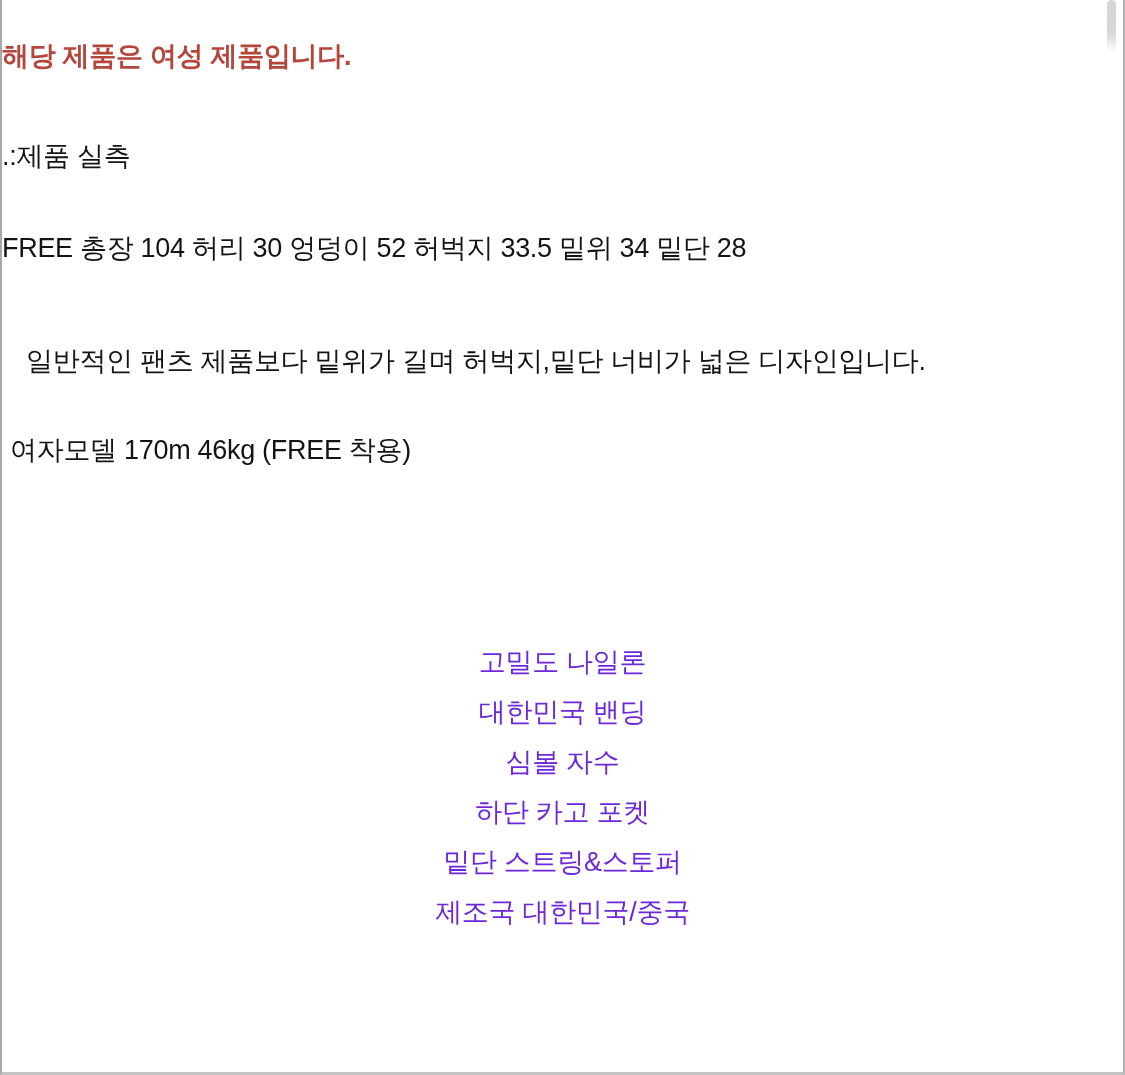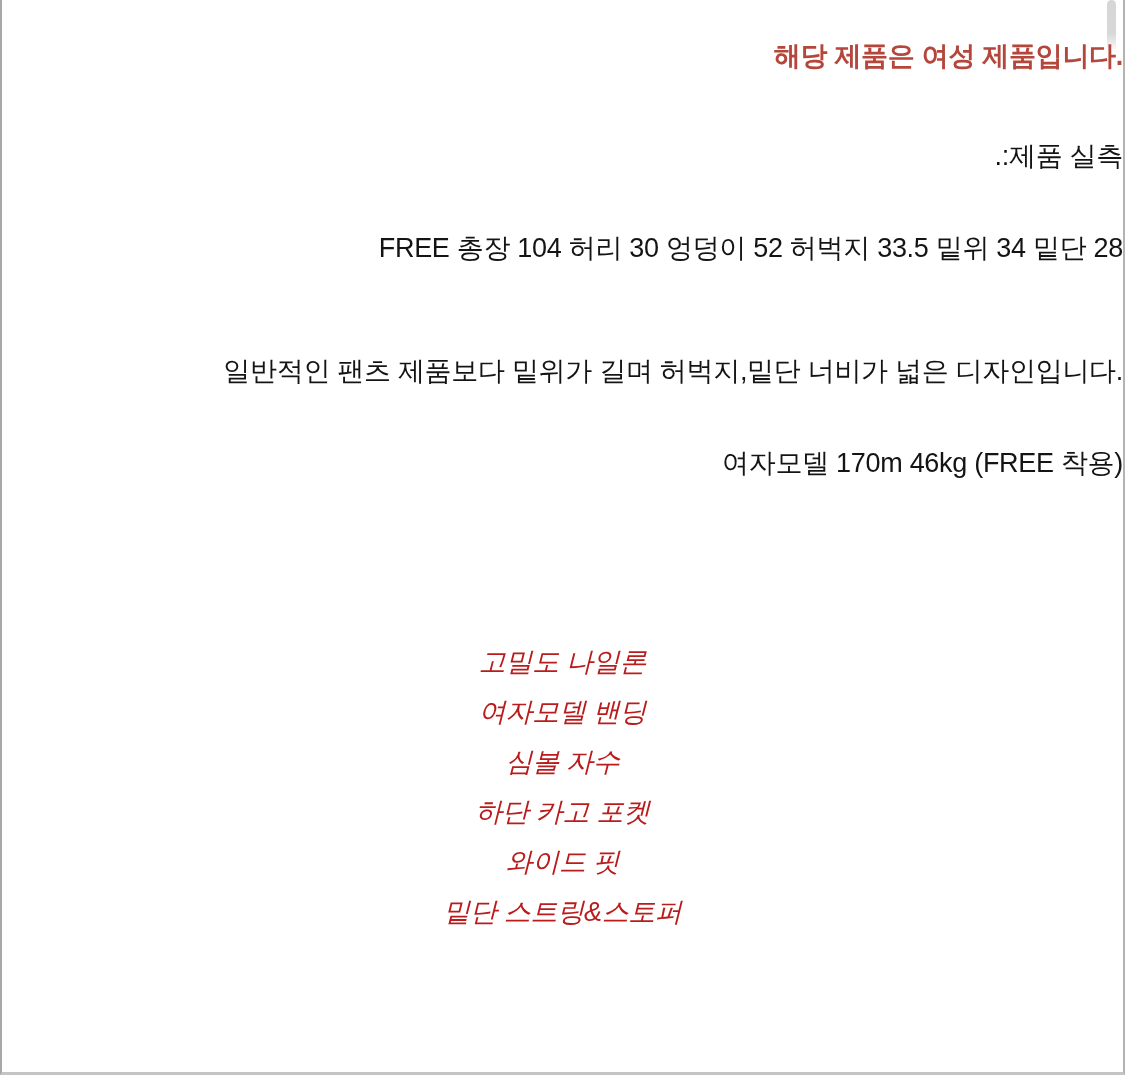--- a/index.html
+++ b/index.html
@@ -17,51 +17,50 @@
     border-left: 2px solid #a8a8a8;
     border-right: 2px solid #b3b3b3;
     border-bottom: 3px solid #c4c4c4;
     overflow: hidden;
     color: #141414;
   }
   .line {
     position: absolute;
     left: 0;
     right: 0;
-    text-align: right;
+    text-align: left;
     font-size: 27px;
     letter-spacing: -0.3px;
     white-space: nowrap;
     color: #141414;
   }
   .bold { font-weight: 400; }
   .notice {
     top: 38px;
     color: #b5463c;
     font-weight: 700;
   }
   .heading-measure { top: 138px; }
   .size-line { top: 230px; }
-  .design-note { top: 353px; }
-  .model-info { top: 445px; }
+  .design-note { top: 343px; padding-left: 24px; }
+  .model-info { top: 432px; padding-left: 8px; }
   .heading-desc { top: 543px; }
   .features {
     position: absolute;
     top: 637px;
     left: 0;
     right: 0;
     text-align: center;
   }
   .feature-line {
     font-size: 27px;
     line-height: 50px;
     letter-spacing: -0.3px;
     white-space: nowrap;
-    color: #b91c1c;
-    font-style: italic;
+    color: #6d28d9;
   }
   .scrollbar-thumb {
     position: absolute;
     top: 0;
     right: 7px;
     width: 9px;
     height: 52px;
     border-radius: 5px;
     background: linear-gradient(to bottom, #d6d6d6 0%, #d8d8d8 65%, rgba(216,216,216,0) 100%);
   }
@@ -79,20 +78,20 @@
 
   <div class="line size-line">FREE 총장 104 허리 30 엉덩이 52 허벅지 33.5 밑위 34 밑단 28</div>
 
   <div class="line bold design-note">일반적인 팬츠 제품보다 밑위가 길며 허벅지,밑단 너비가 넓은 디자인입니다.</div>
 
   <div class="line bold model-info">여자모델 170m 46kg (FREE 착용)</div>
 
 
   <div class="features">
     <div class="feature-line">고밀도 나일론</div>
-    <div class="feature-line">여자모델 밴딩</div>
+    <div class="feature-line">대한민국 밴딩</div>
     <div class="feature-line">심볼 자수</div>
     <div class="feature-line">하단 카고 포켓</div>
-    <div class="feature-line">와이드 핏</div>
     <div class="feature-line">밑단 스트링&amp;스토퍼</div>
+    <div class="feature-line">제조국 대한민국/중국</div>
   </div>
 
 </div>
 
 </body></html>

